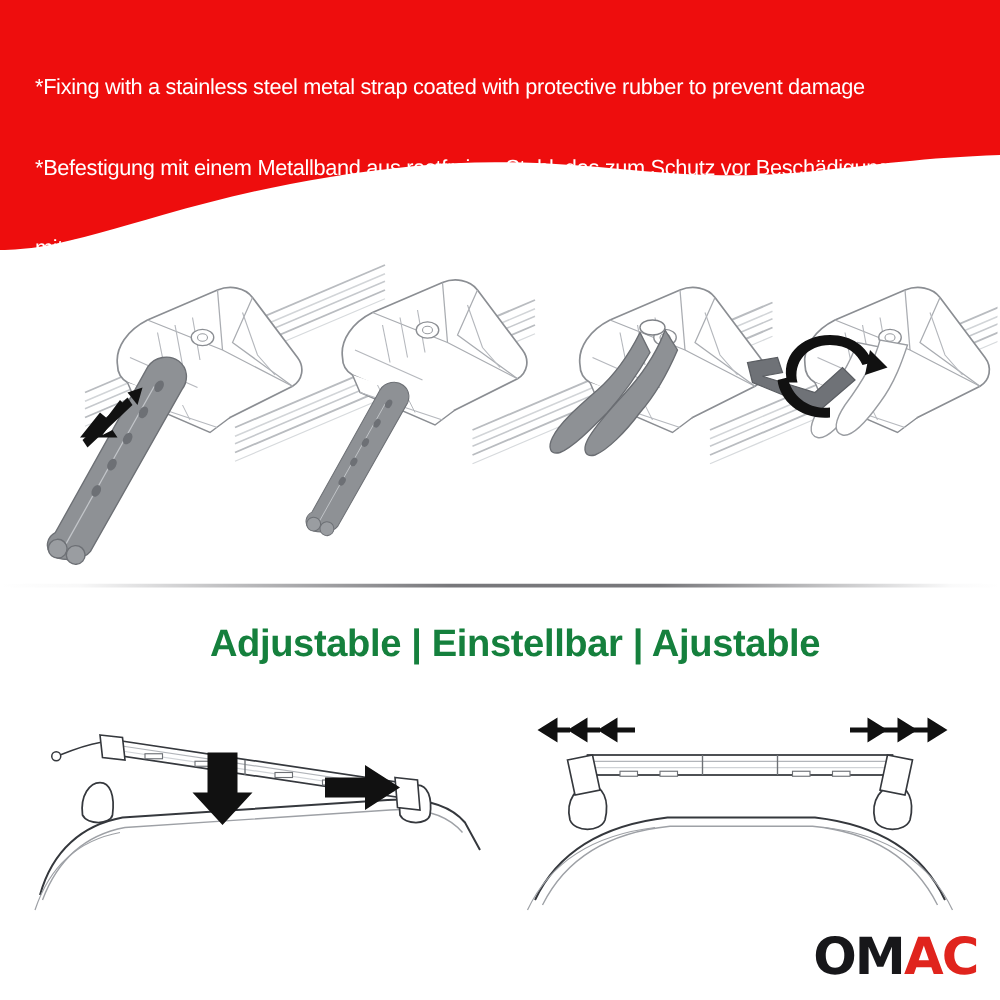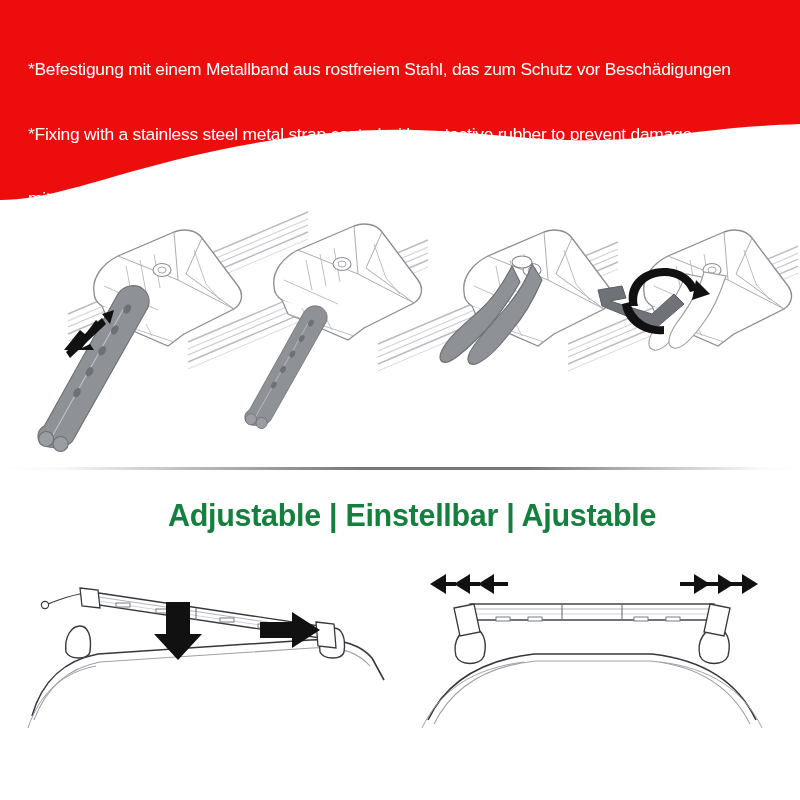--- a/index.html
+++ b/index.html
@@ -78,22 +78,22 @@
     <svg class="banner-svg" width="800" height="215" viewBox="0 0 800 215" aria-hidden="true">
       <path d="M0,0 L800,0 L800,124
                C740,126 700,132 650,137
                C600,142 560,141 505,136
                C440,130 390,127 330,133
                C250,141 190,155 130,172
                C95,182 62,192 34,197
                C22,199 10,200 0,200 Z" fill="#ee0d0d"></path>
     </svg>
     <div class="banner-text">
+      <span class="banner-line">*Fixing with a stainless steel metal strap coated with protective rubber to prevent damage</span>
       <span class="banner-line">*Befestigung mit einem Metallband aus rostfreiem Stahl, das zum Schutz vor Beschädigungen</span>
-      <span class="banner-line">*Fixing with a stainless steel metal strap coated with protective rubber to prevent damage</span>
       <span class="banner-line">mit Stahl überzogen ist</span>
       <span class="banner-line">*Fixation avec une sangle en métal inoxydable recouverte de caoutchouc de protection</span>
       <span class="banner-line">pour éviter les dommages.</span>
     </div>
   </div>
 
   <div class="steps">
     <svg class="panel-svg" width="790" height="262" viewBox="0 0 790 262" aria-hidden="true">
       <defs>
         <g id="rail">
@@ -280,14 +280,18 @@
 
         <g fill="#111111">
           <path d="M268,22 L282,22 L282,14 L298,24 L282,34 L282,26 L268,26 Z"></path>
           <path d="M292,22 L306,22 L306,14 L322,24 L306,34 L306,26 L292,26 Z"></path>
           <path d="M316,22 L330,22 L330,14 L346,24 L330,34 L330,26 L316,26 Z"></path>
         </g>
       </g>
     </svg>
   </div>
 
+  <div class="logo">
+    <span class="logo-text logo-om">OM</span>
+      <span class="logo-text logo-ac">AC</span>
+  </div>
 
 </div>
 
 </body></html>

